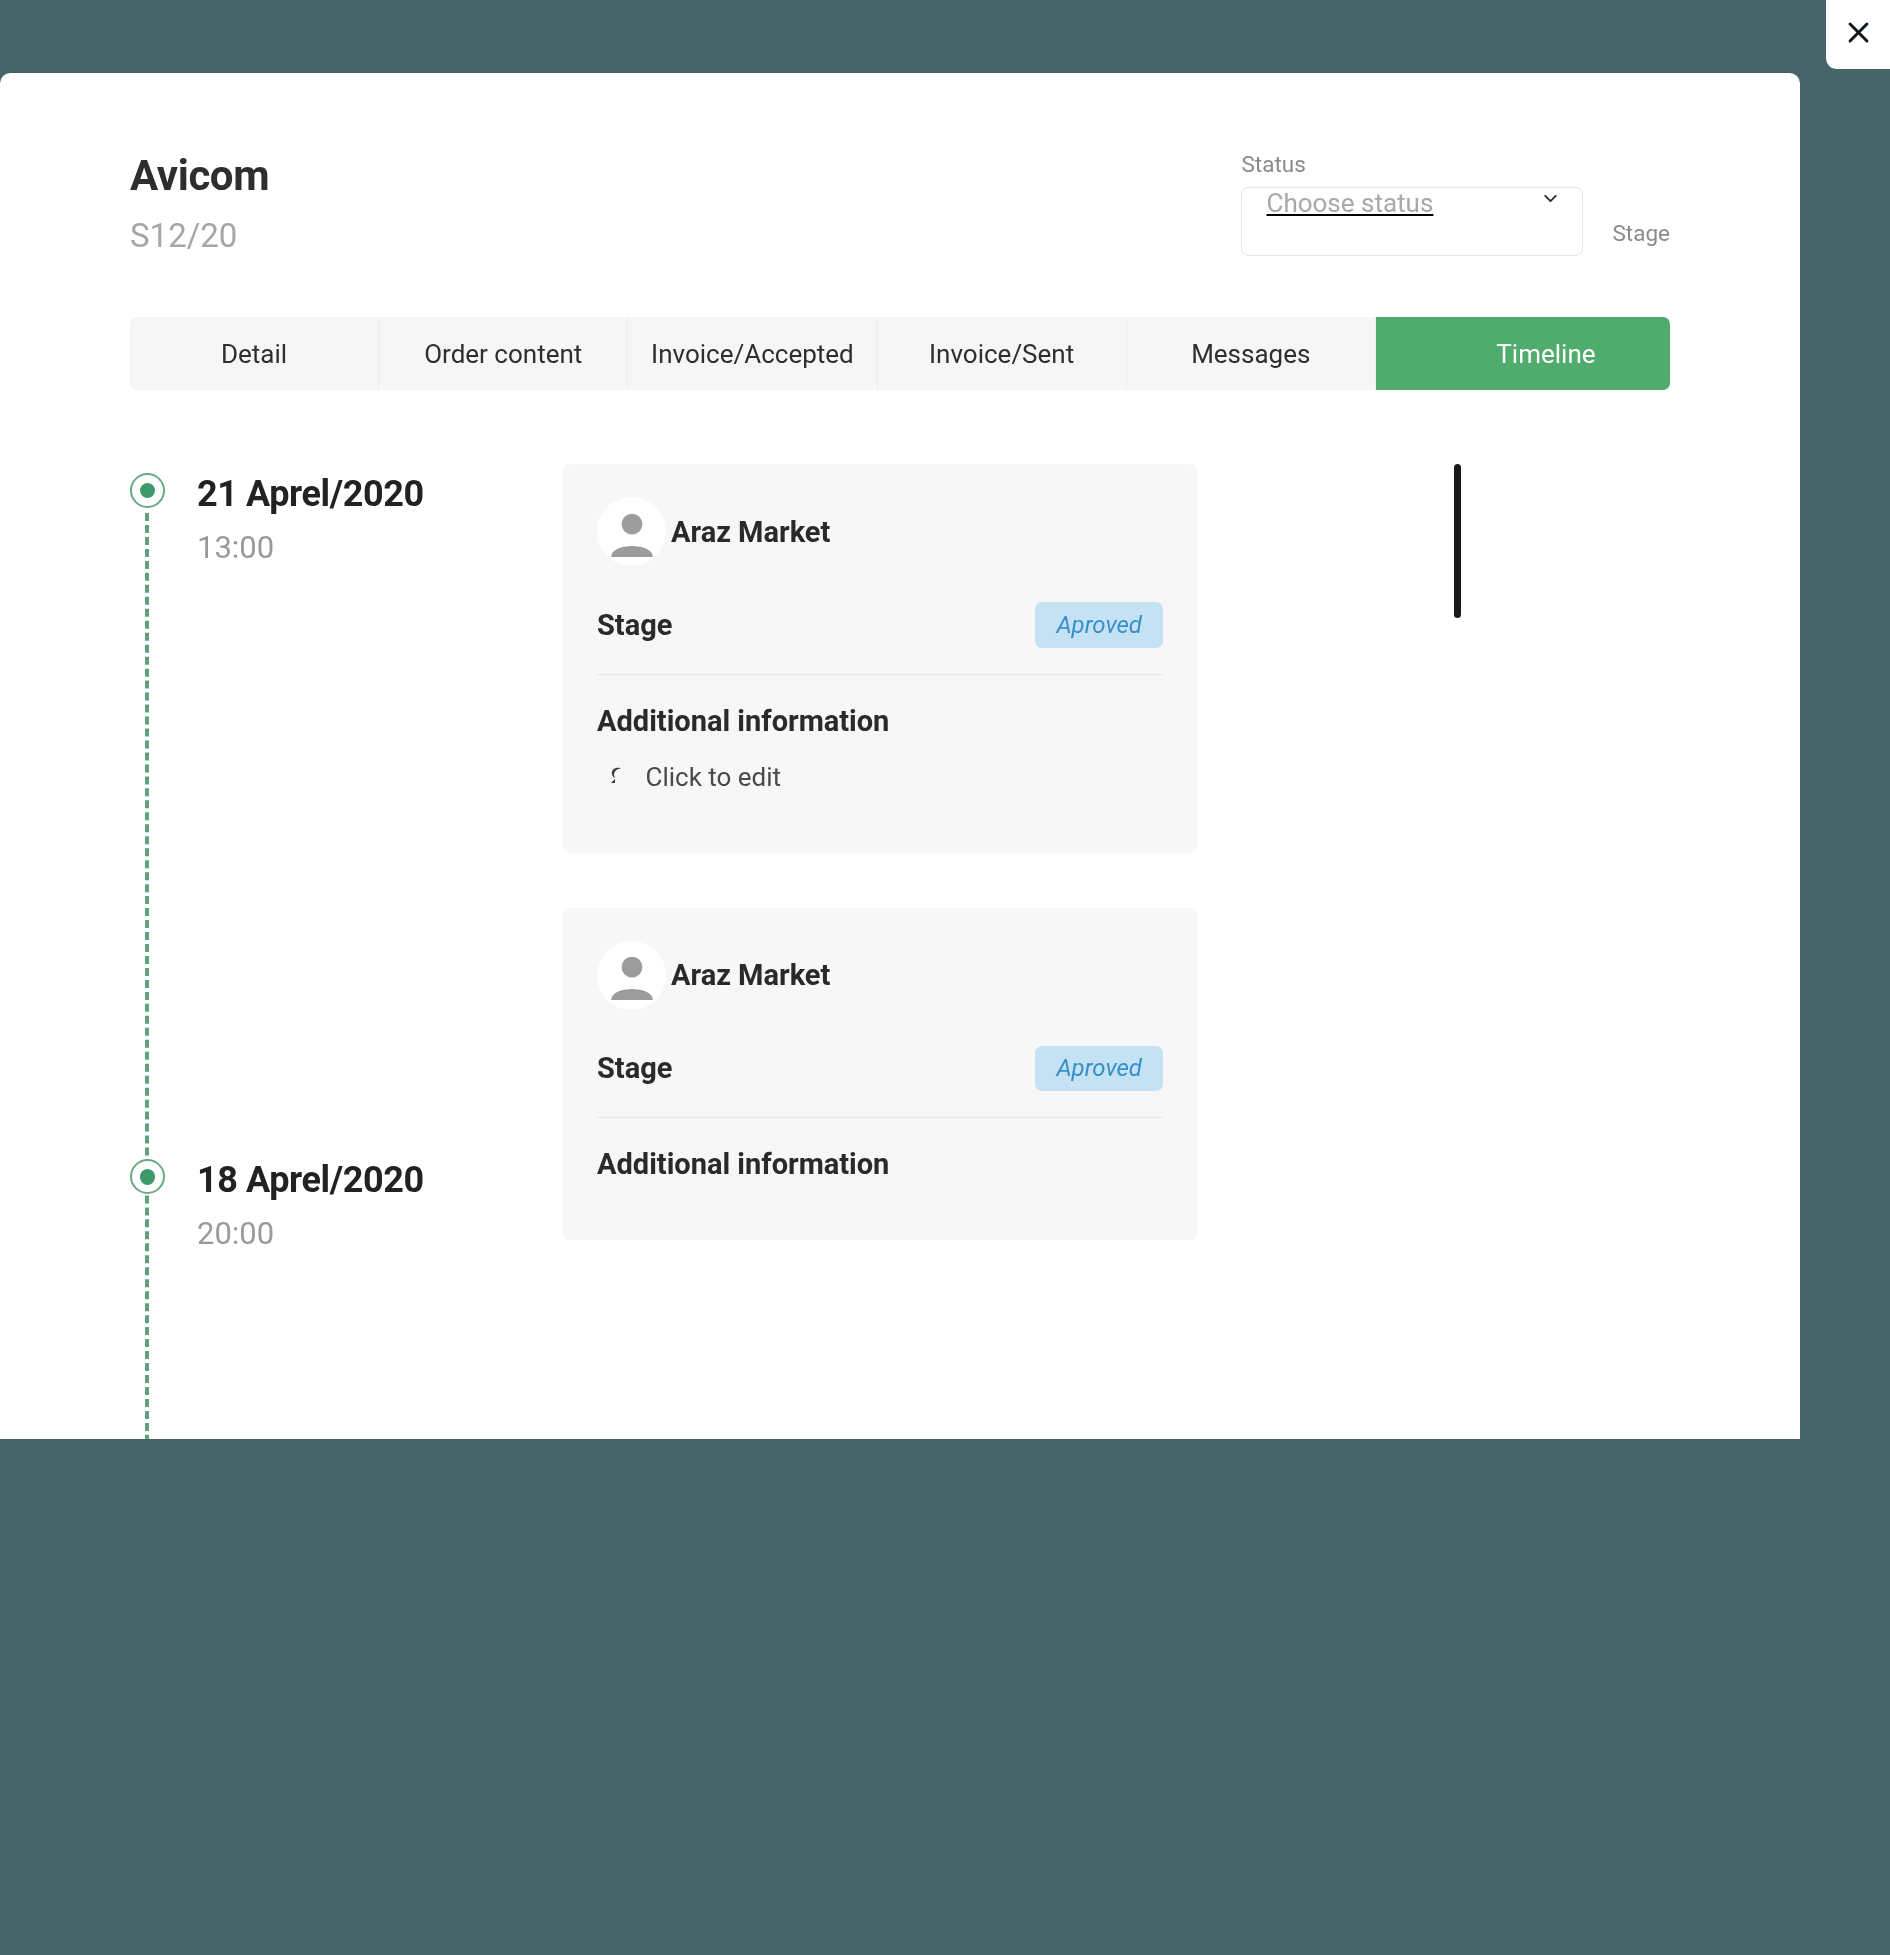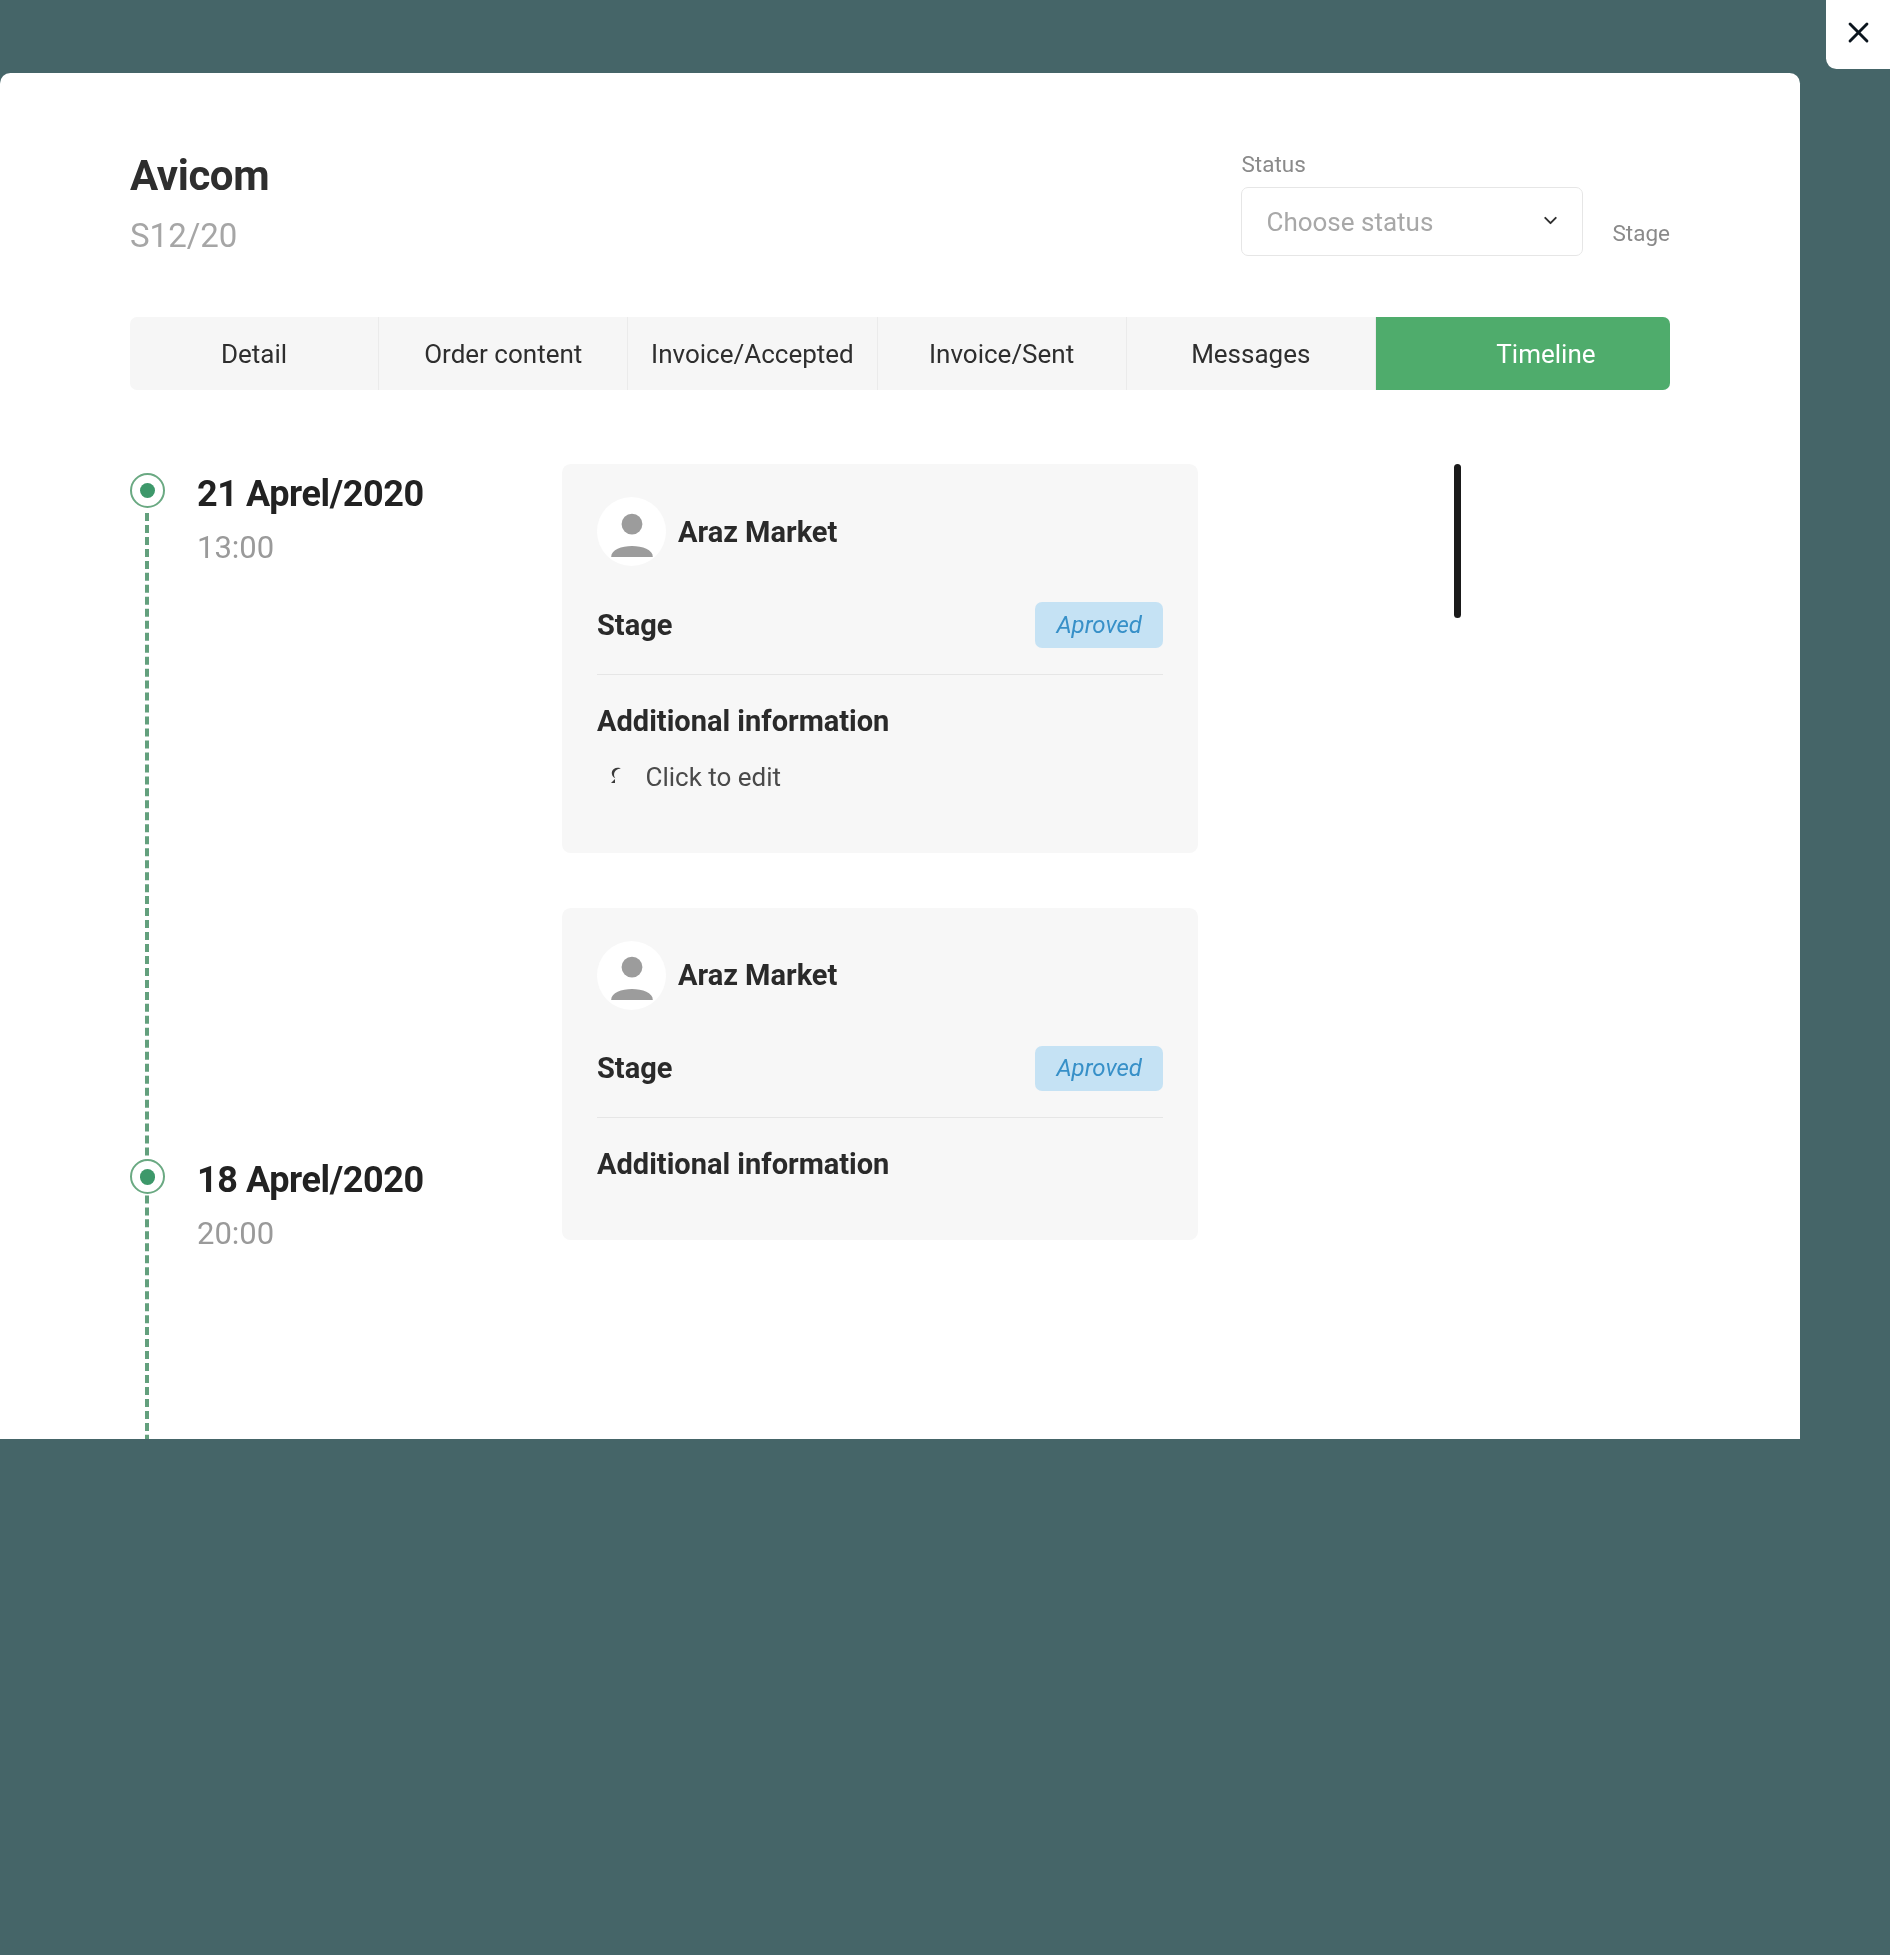--- a/index.html
+++ b/index.html
@@ -73,24 +73,24 @@
       font-size: 22.5px;
       color: #8a8a8a;
       margin-bottom: 10.4px;
     }
     .select-box {
       width: 342px;
       height: 69px;
       border: 0.9px solid #e6e6e6;
       border-radius: 7px;
       display: flex;
-      align-items: center;
       justify-content: space-between;
       padding: 0 21px 0 24px;
       cursor: pointer;
+      text-decoration: underline;
     }
     .select-box .placeholder {
       font-size: 26px;
       color: #a8a8a8;
     }
     .chevron-icon svg {
       width: 21px;
       height: 21px;
     }
     .tabs {
@@ -163,21 +163,21 @@
     .card {
       background: #f7f7f7;
       border-radius: 8.6px;
       padding: 33px 35px 35px 35px;
       margin-bottom: 55px;
       width: 636px;
     }
     .card-header {
       display: flex;
       align-items: center;
-      gap: 12px;
+      gap: 5px;
       margin-bottom: 36px;
     }
     .avatar {
       width: 69px;
       height: 69px;
       border-radius: 50%;
       background: #ffffff;
       display: flex;
       align-items: center;
       justify-content: center;

